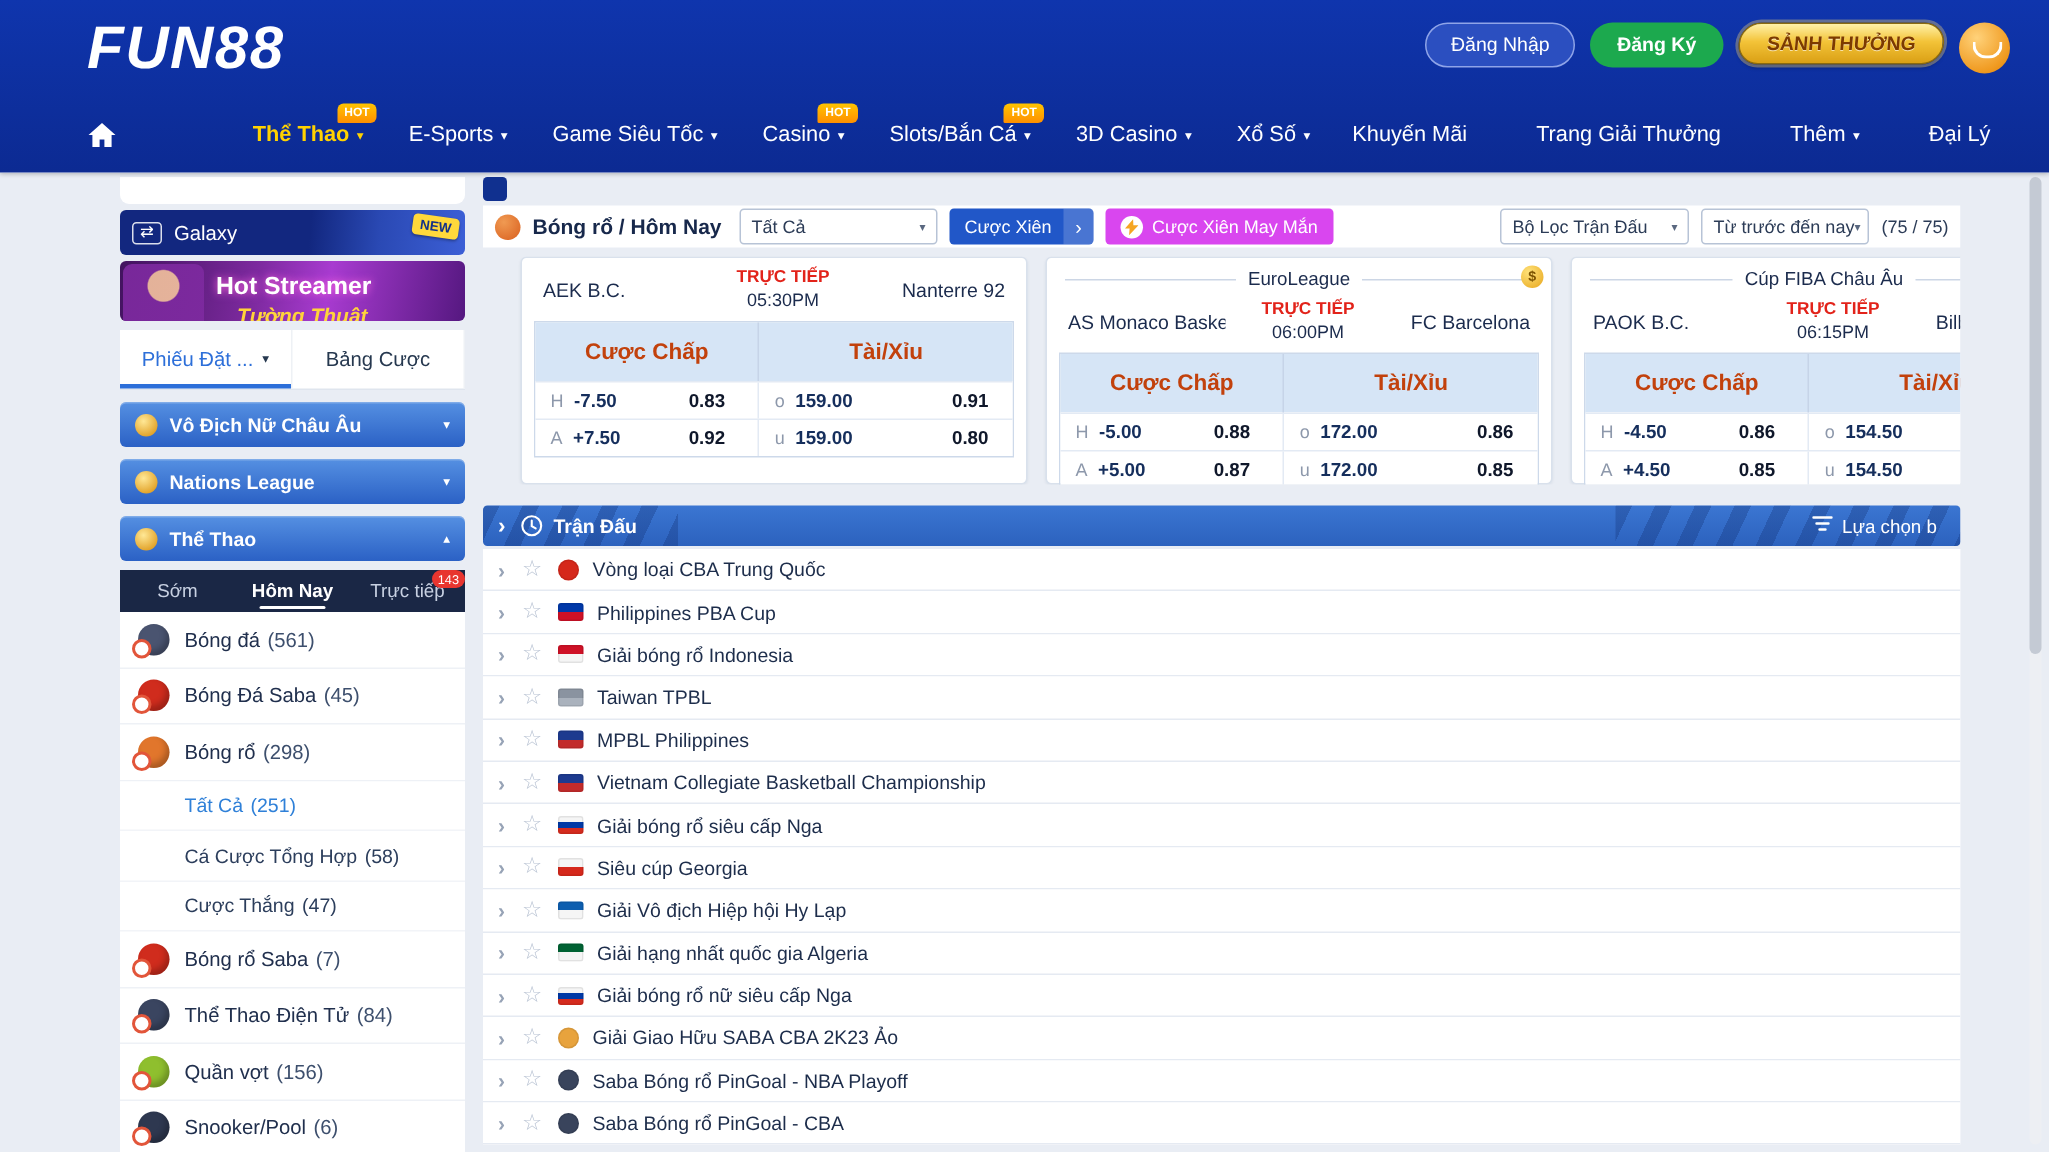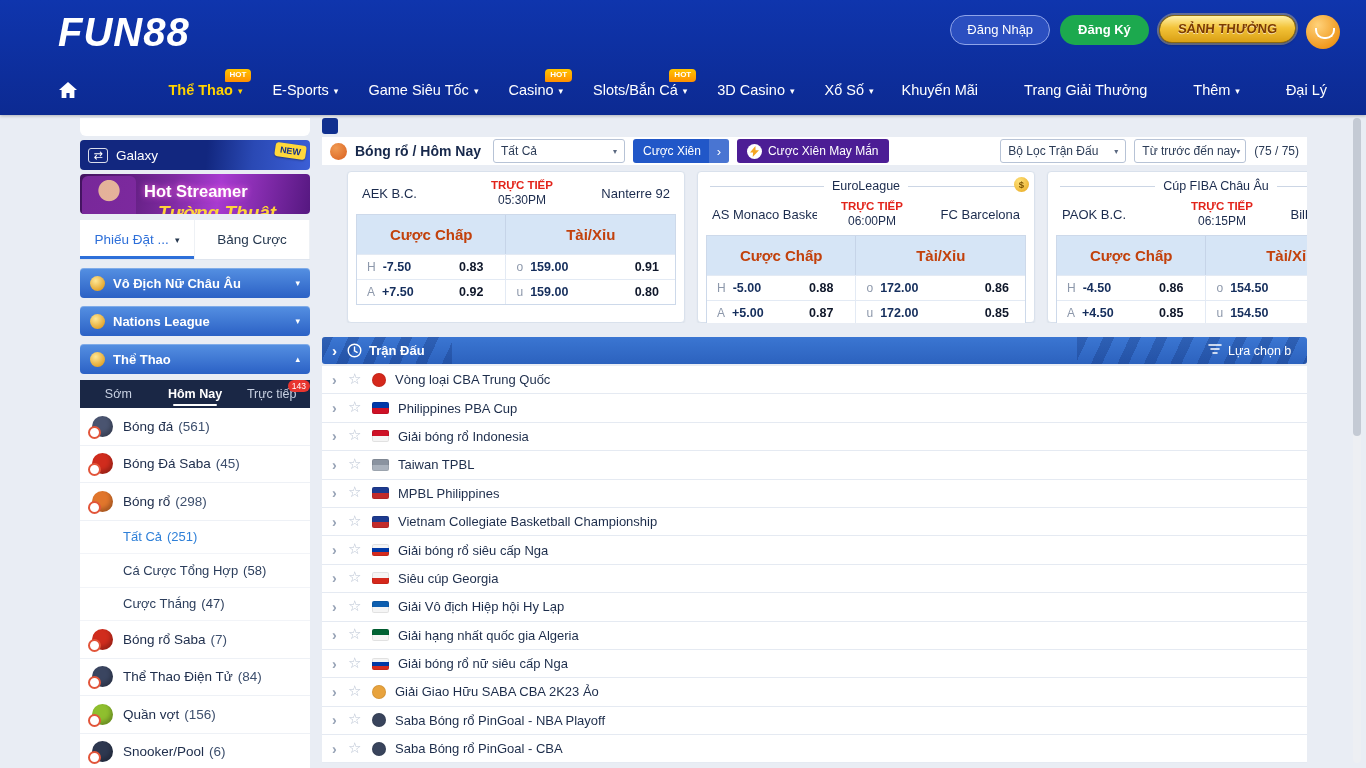--- a/index.html
+++ b/index.html
@@ -29,21 +29,21 @@
 
 
 .sidebar{position:absolute;left:80px;top:118px;width:230px}
 .search-stub{height:18px;background:#fff;border-radius:0 0 6px 6px;margin-bottom:4px}
 .galaxy{height:30px;background:linear-gradient(95deg,#12277f 55%,#2a49b4 75%,#3c5fd6);border-radius:4px;display:flex;align-items:center;color:#fff;font-size:13.5px;padding:0 8px;position:relative;overflow:hidden;cursor:pointer}
 .swap{width:20px;height:15px;border:1px solid rgba(255,255,255,.85);border-radius:3px;display:flex;align-items:center;justify-content:center;margin-right:8px;font-size:11px;line-height:1}
 .new-badge{position:absolute;right:4px;top:4px;background:#ffd83b;color:#123089;font-size:9px;font-weight:bold;padding:2px 5px;border-radius:3px;transform:rotate(8deg);box-shadow:0 1px 2px rgba(0,0,0,.35)}
 .promo{height:40px;margin-top:4px;border-radius:4px;background:linear-gradient(100deg,#41135e,#7e2aa0 40%,#a83bd0 60%,#551880);position:relative;overflow:hidden;padding:8px 8px 0 64px;cursor:pointer}
 .promo::before{content:"";position:absolute;left:2px;top:2px;width:54px;height:52px;border-radius:6px;background:radial-gradient(circle at 50% 28%,#f4c39e 0 22%,#7e2aa0 24% 100%);opacity:.9}
 .promo-line1{font-size:16.5px;font-weight:bold;color:#fff;text-shadow:0 0 6px #ff66e0;white-space:nowrap}
-.promo-line2{font-size:19px;font-style:italic;font-weight:bold;color:#ffd43a;margin:1px 0 0 14px;white-space:nowrap}
+.promo-line2{font-size:14px;font-style:italic;font-weight:bold;color:#ffd43a;margin:1px 0 0 14px;white-space:nowrap}
 .bet-tabs{display:flex;background:#fff;height:40px;margin-top:6px;border-bottom:1px solid #dfe5ee}
 .bet-tab{flex:1;display:flex;align-items:center;justify-content:center;font-size:13.5px;color:#26384f;position:relative;border-right:1px solid #eef1f5;cursor:pointer;white-space:nowrap}
 .bet-tab.active{color:#2d6fd9}
 .bet-tab.active::after{content:"";position:absolute;left:0;right:0;bottom:0;height:3px;background:#2d6fd9}
 .caret2{font-size:9px;margin-left:6px;color:#26384f}
 .section{height:30px;margin-top:8px;border-radius:4px;background:linear-gradient(180deg,#5590e2,#2b61c5);display:flex;align-items:center;color:#fff;padding:0 10px;font-size:13px;font-weight:bold;box-shadow:inset 0 1px 0 rgba(255,255,255,.25);cursor:pointer;white-space:nowrap}
 .sec-icon{width:15px;height:15px;border-radius:50%;background:radial-gradient(circle at 38% 32%,#ffe896,#e2a32a 75%);margin-right:8px;flex:none}
 .sec-chevron{margin-left:auto;font-size:9px}
 .time-tabs{background:#1a2745;height:28px;display:flex;margin-top:6px}
 .time-tab{flex:1;position:relative;display:flex;align-items:center;justify-content:center;font-size:12.5px;color:#c8d1e2;cursor:pointer}
@@ -66,21 +66,21 @@
 .toolbar>*{flex:none}
 .ball-icon{width:17px;height:17px;border-radius:50%;background:radial-gradient(circle at 35% 30%,#f09a52,#d95f1e)}
 .tb-title{font-size:14px;font-weight:bold;color:#17284b;white-space:nowrap}
 .select{height:24px;border:1px solid #b7c3d6;border-radius:3px;background:#fff;display:flex;align-items:center;padding:0 7px;font-size:12px;color:#2c3c57;white-space:nowrap;cursor:pointer}
 .sel-1{width:132px;margin-left:4px}
 .sel-2{width:126px;margin-left:auto}
 .sel-3{width:112px}
 .sel-caret{margin-left:auto;font-size:8px;color:#5a6880}
 .btn-parlay{height:24px;background:#2157c8;border-radius:3px;color:#fff;font-size:12px;display:flex;align-items:center;padding-left:10px;overflow:hidden;cursor:pointer}
 .btn-parlay .arr{width:20px;align-self:stretch;display:flex;align-items:center;justify-content:center;background:rgba(255,255,255,.18);margin-left:8px;font-size:13px}
-.btn-lucky{height:24px;background:#4c1d95;border-radius:3px;color:#fff;font-size:12px;display:flex;align-items:center;gap:6px;padding:0 10px;cursor:pointer}
+.btn-lucky{height:24px;background:#d946ef;border-radius:3px;color:#fff;font-size:12px;display:flex;align-items:center;gap:6px;padding:0 10px;cursor:pointer}
 .bolt-wrap{width:15px;height:15px;border-radius:50%;background:#fff;display:flex;align-items:center;justify-content:center}
 .tb-count{font-size:12px;color:#2c3c57;white-space:nowrap}
 .cards{position:absolute;left:0;top:56px;width:985px;height:152px;display:flex;gap:12px;padding-left:25px;overflow:hidden}
 .card{flex:none;width:338px;height:152px;background:#fff;border:1px solid #d9e1ec;border-radius:4px;position:relative;box-shadow:0 1px 2px rgba(25,45,90,.06)}
 .card-league{display:flex;align-items:center;gap:8px;padding:7px 12px 0;font-size:12.5px;color:#1b2b4d}
 .line{flex:1;height:1px;background:#ccd6e5}
 .lg{white-space:nowrap}
 .coin{display:none;position:absolute;right:5px;top:5px;width:15px;height:15px;border-radius:50%;background:radial-gradient(circle at 35% 30%,#ffe27a,#e7a61c);color:#7c5200;font-size:9.5px;font-weight:bold;text-align:center;line-height:15px}
 .has-coin .coin{display:block}
 .card-teams{display:flex;align-items:center;padding:7px 14px 5px;font-size:13px;color:#1b2b4d}

